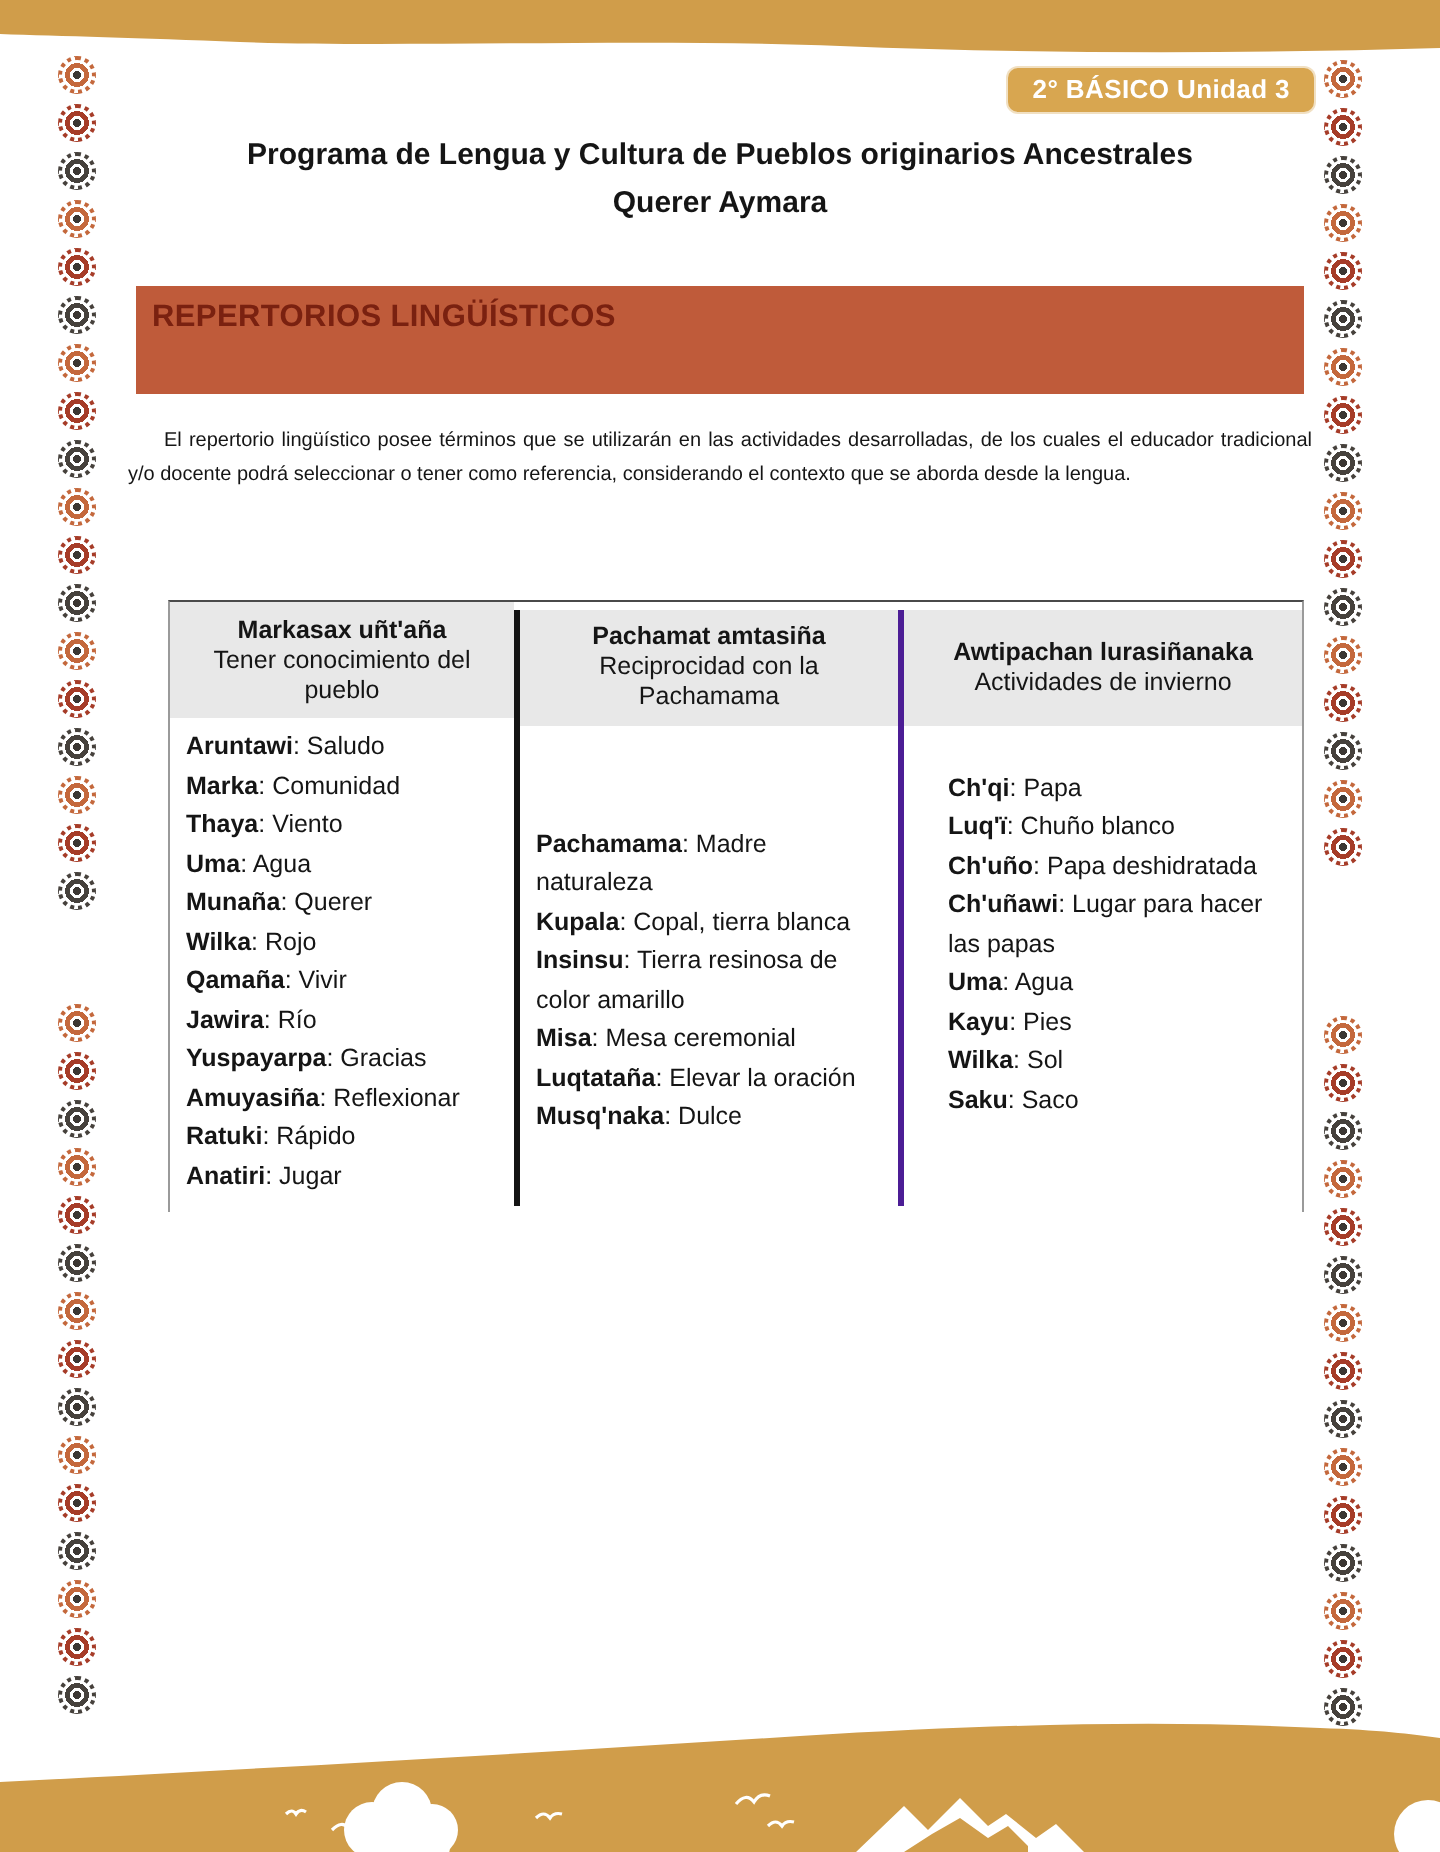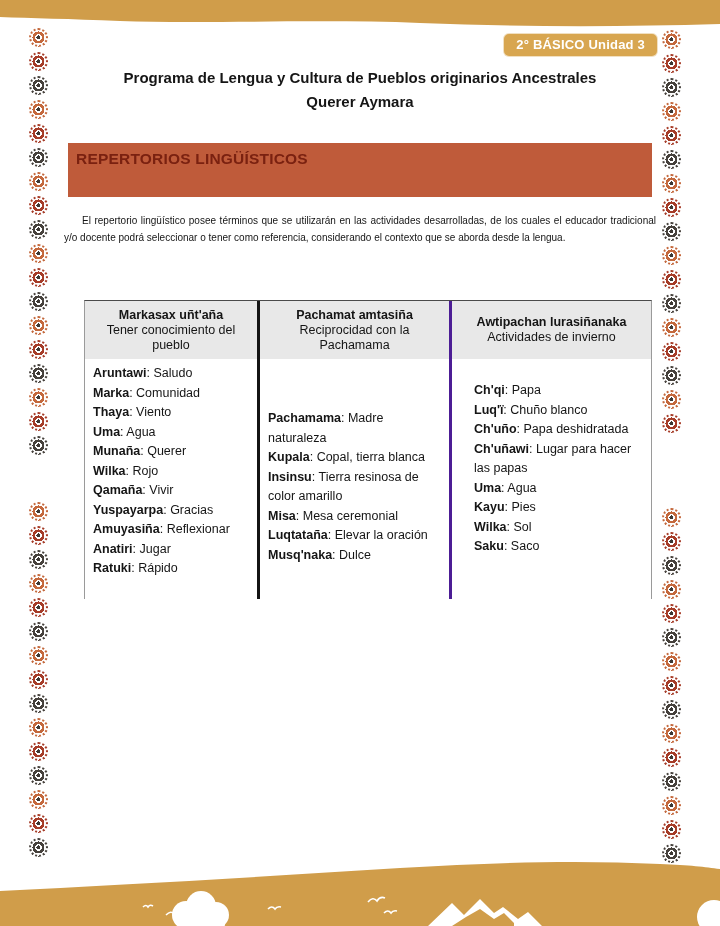--- a/index.html
+++ b/index.html
@@ -100,24 +100,25 @@
         <div class="hs">Tener conocimiento del pueblo</div>
       </div>
       <div class="vbody">
           <div class="entry"><b>Aruntawi</b>: Saludo</div>
           <div class="entry"><b>Marka</b>: Comunidad</div>
           <div class="entry"><b>Thaya</b>: Viento</div>
           <div class="entry"><b>Uma</b>: Agua</div>
           <div class="entry"><b>Munaña</b>: Querer</div>
           <div class="entry"><b>Wilka</b>: Rojo</div>
           <div class="entry"><b>Qamaña</b>: Vivir</div>
+          <div class="entry"><b>Jawira</b>: Río</div>
           <div class="entry"><b>Yuspayarpa</b>: Gracias</div>
           <div class="entry"><b>Amuyasiña</b>: Reflexionar</div>
+          <div class="entry"><b>Ratuki</b>: Rápido</div>
           <div class="entry"><b>Anatiri</b>: Jugar</div>
-          <div class="entry"><b>Ratuki</b>: Rápido</div>
         </div>
     </div>
     <div class="vcol vcol-1">
       <div class="vhead">
         <div class="ht">Pachamat amtasiña</div>
         <div class="hs">Reciprocidad con la Pachamama</div>
       </div>
       <div class="vbody vbody-1">
           <div class="entry"><b>Pachamama</b>: Madre naturaleza</div>
           <div class="entry"><b>Kupala</b>: Copal, tierra blanca</div>

